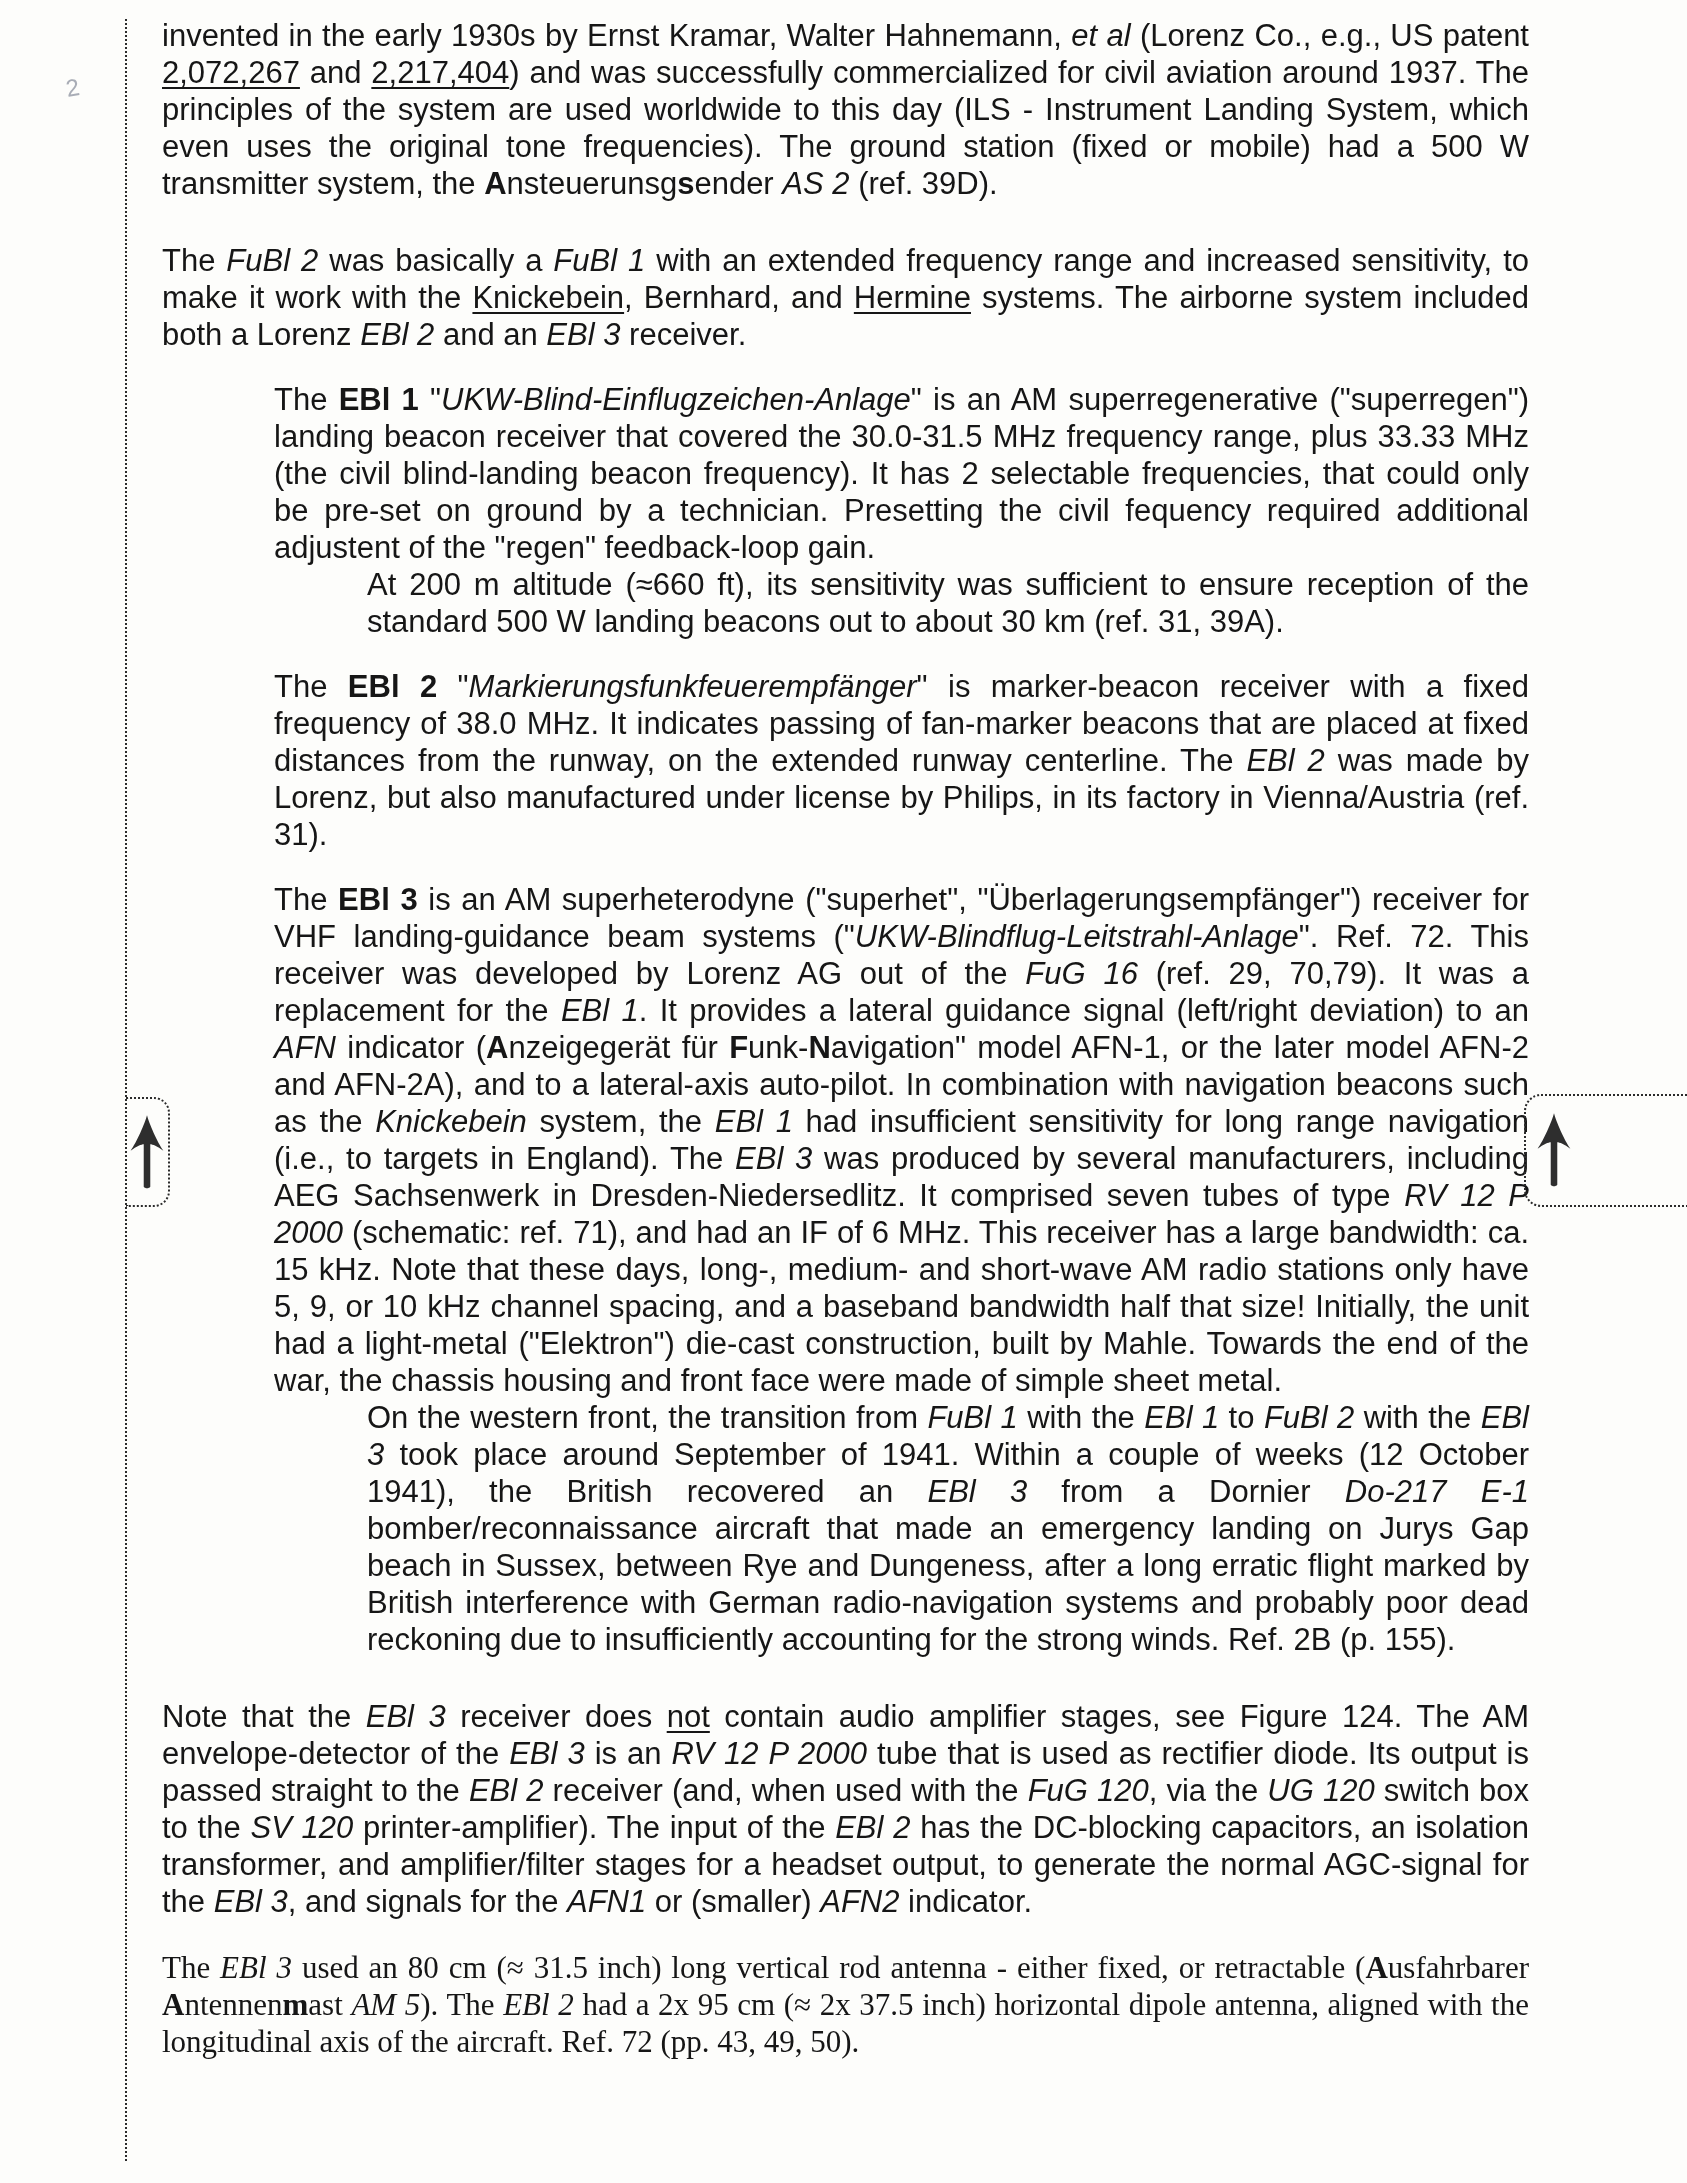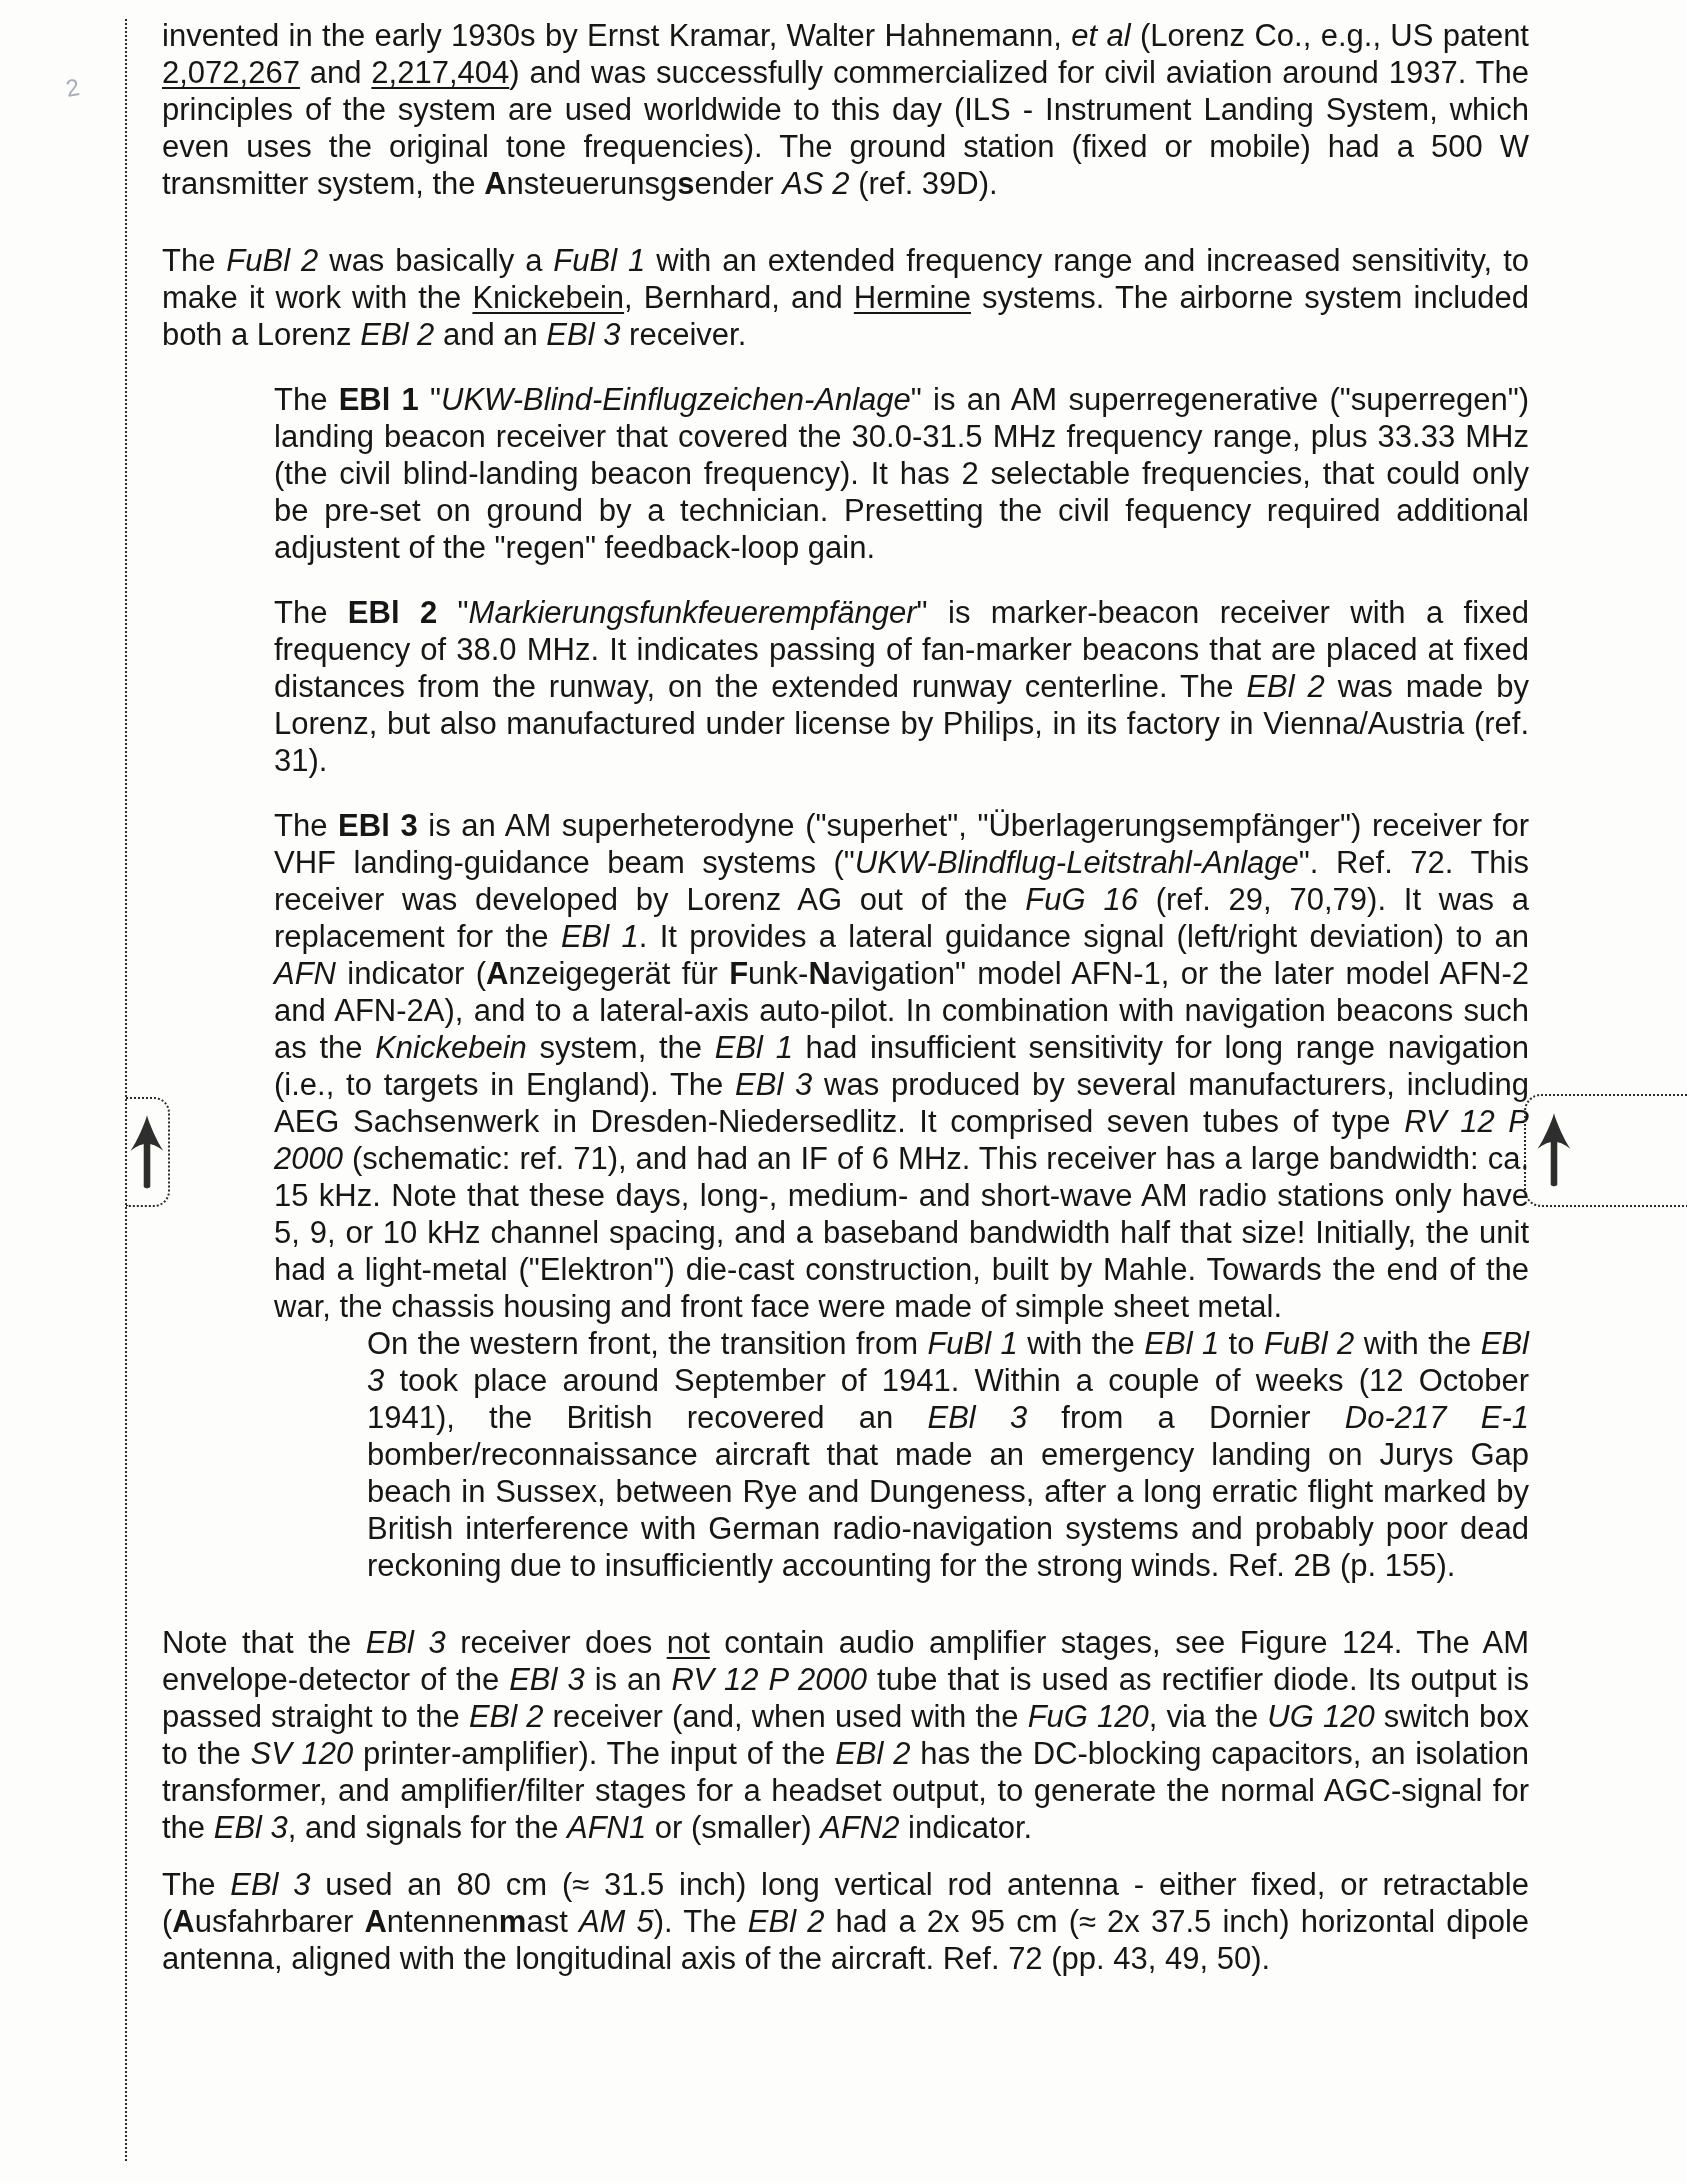--- a/index.html
+++ b/index.html
@@ -12,21 +12,21 @@
     font-family:"Liberation Sans","DejaVu Sans",sans-serif;
   }
   .text-col{
     position:absolute;left:162px;top:17px;width:1367px;
     color:var(--ink);font-size:31px;line-height:37px;
   }
   .para{text-align:justify;text-justify:inter-word;hyphens:none;}
   .para.indent-1{margin-left:112px;margin-top:28px;}
   .para.indent-2{margin-left:205px;}
   .para.space-large{margin-top:40px;}
-  .para.space-small{margin-top:20px;}
+  .para.space-small{margin-top:29px;font-family:Liberation Serif, serif;}
   .it{font-style:italic;}
   .bd{font-weight:700;}
   .ul{text-decoration:underline;text-underline-offset:4px;text-decoration-thickness:2px;}
   .edge-line{
     position:absolute;left:125px;top:18.5px;height:2142px;width:0;
     border-left:2px dotted var(--edge);
   }
   .tab{position:absolute;border:2px dotted var(--edge);background:transparent;cursor:pointer;}
   .tab-left{
     left:126px;top:1097px;width:42px;height:106px;
@@ -52,20 +52,21 @@
 <main>
 
   <span class="pencil">2</span>
 
   <div class="edge-line"></div>
 
   <div class="text-col">
       <div class="para indent-0"><span>invented in the early 1930s by Ernst Kramar, Walter Hahnemann, </span><span class="it">et al</span><span> (Lorenz Co., e.g., US patent </span><span class="ul">2,072,267</span><span> and </span><span class="ul">2,217,404</span><span>) and was successfully commercialized for civil aviation around 1937. The principles of the system are used worldwide to this day (ILS - Instrument Landing System, which even uses the original tone frequencies). The ground station (fixed or mobile) had a 500 W transmitter system, the </span><span class="bd">A</span><span>nsteuerunsg</span><span class="bd">s</span><span>ender </span><span class="it">AS 2</span><span> (ref. 39D).</span></div>
       <div class="para indent-0 space-large"><span>The </span><span class="it">FuBl 2</span><span> was basically a </span><span class="it">FuBl 1</span><span> with an extended frequency range and increased sensitivity, to make it work with the </span><span class="ul">Knickebein</span><span>, Bernhard, and </span><span class="ul">Hermine</span><span> systems. The airborne system included both a Lorenz </span><span class="it">EBl 2</span><span> and an </span><span class="it">EBl 3</span><span> receiver.</span></div>
       <div class="para indent-1"><span>The </span><span class="bd">EBl 1</span><span> "</span><span class="it">UKW-Blind-Einflugzeichen-Anlage</span><span>" is an AM superregenerative ("superregen") landing beacon receiver that covered the 30.0-31.5 MHz frequency range, plus 33.33 MHz (the civil blind-landing beacon frequency). It has 2 selectable frequencies, that could only be pre-set on ground by a technician. Presetting the civil fequency required additional adjustent of the "regen" feedback-loop gain.</span></div>
+      <div class="para indent-2"><span>At 200 m altitude (≈660 ft), its sensitivity was sufficient to ensure reception of the standard 500 W landing beacons out to about 30 km (ref. 31, 39A).</span></div>
       <div class="para indent-1"><span>The </span><span class="bd">EBl 2</span><span> "</span><span class="it">Markierungsfunkfeuerempfänger</span><span>" is marker-beacon receiver with a fixed frequency of 38.0 MHz. It indicates passing of fan-marker beacons that are placed at fixed distances from the runway, on the extended runway centerline. The </span><span class="it">EBl 2</span><span> was made by Lorenz, but also manufactured under license by Philips, in its factory in Vienna/Austria (ref. 31).</span></div>
       <div class="para indent-1"><span>The </span><span class="bd">EBl 3</span><span> is an AM superheterodyne ("superhet", "Überlagerungsempfänger") receiver for VHF landing-guidance beam systems ("</span><span class="it">UKW-Blindflug-Leitstrahl-Anlage</span><span>". Ref. 72. This receiver was developed by Lorenz AG out of the </span><span class="it">FuG 16</span><span> (ref. 29, 70,79). It was a replacement for the </span><span class="it">EBl 1</span><span>. It provides a lateral guidance signal (left/right deviation) to an </span><span class="it">AFN</span><span> indicator (</span><span class="bd">A</span><span>nzeigegerät für </span><span class="bd">F</span><span>unk-</span><span class="bd">N</span><span>avigation" model AFN-1, or the later model AFN-2 and AFN-2A), and to a lateral-axis auto-pilot. In combination with navigation beacons such as the </span><span class="it">Knickebein</span><span> system, the </span><span class="it">EBl 1</span><span> had insufficient sensitivity for long range navigation (i.e., to targets in England). The </span><span class="it">EBl 3</span><span> was produced by several manufacturers, including AEG Sachsenwerk in Dresden-Niedersedlitz. It comprised seven tubes of type </span><span class="it">RV 12 P 2000</span><span> (schematic: ref. 71), and had an IF of 6 MHz. This receiver has a large bandwidth: ca. 15 kHz. Note that these days, long-, medium- and short-wave AM radio stations only have 5, 9, or 10 kHz channel spacing, and a baseband bandwidth half that size! Initially, the unit had a light-metal ("Elektron") die-cast construction, built by Mahle. Towards the end of the war, the chassis housing and front face were made of simple sheet metal.</span></div>
       <div class="para indent-2"><span>On the western front, the transition from </span><span class="it">FuBl 1</span><span> with the </span><span class="it">EBl 1</span><span> to </span><span class="it">FuBl 2</span><span> with the </span><span class="it">EBl 3</span><span> took place around September of 1941. Within a couple of weeks (12 October 1941), the British recovered an </span><span class="it">EBl 3</span><span> from a Dornier </span><span class="it">Do-217 E-1</span><span> bomber/reconnaissance aircraft that made an emergency landing on Jurys Gap beach in Sussex, between Rye and Dungeness, after a long erratic flight marked by British interference with German radio-navigation systems and probably poor dead reckoning due to insufficiently accounting for the strong winds. Ref. 2B (p. 155).</span></div>
       <div class="para indent-0 space-large"><span>Note that the </span><span class="it">EBl 3</span><span> receiver does </span><span class="ul">not</span><span> contain audio amplifier stages, see Figure 124. The AM envelope-detector of the </span><span class="it">EBl 3</span><span> is an </span><span class="it">RV 12 P 2000</span><span> tube that is used as rectifier diode. Its output is passed straight to the </span><span class="it">EBl 2</span><span> receiver (and, when used with the </span><span class="it">FuG 120</span><span>, via the </span><span class="it">UG 120</span><span> switch box to the </span><span class="it">SV 120</span><span> printer-amplifier). The input of the </span><span class="it">EBl 2</span><span> has the DC-blocking capacitors, an isolation transformer, and amplifier/filter stages for a headset output, to generate the normal AGC-signal for the </span><span class="it">EBl 3</span><span>, and signals for the </span><span class="it">AFN1</span><span> or (smaller) </span><span class="it">AFN2</span><span> indicator.</span></div>
       <div class="para indent-0 space-small"><span>The </span><span class="it">EBl 3</span><span> used an 80 cm (≈ 31.5 inch) long vertical rod antenna - either fixed, or retractable (</span><span class="bd">A</span><span>usfahrbarer </span><span class="bd">A</span><span>ntennen</span><span class="bd">m</span><span>ast </span><span class="it">AM 5</span><span>). The </span><span class="it">EBl 2</span><span> had a 2x 95 cm (≈ 2x 37.5 inch) horizontal dipole antenna, aligned with the longitudinal axis of the aircraft. Ref. 72 (pp. 43, 49, 50).</span></div>
     </div>
 
   <div class="tab tab-left">
     <span class="arrow">
       <svg viewBox="0 0 58 118" xmlns="http://www.w3.org/2000/svg">

